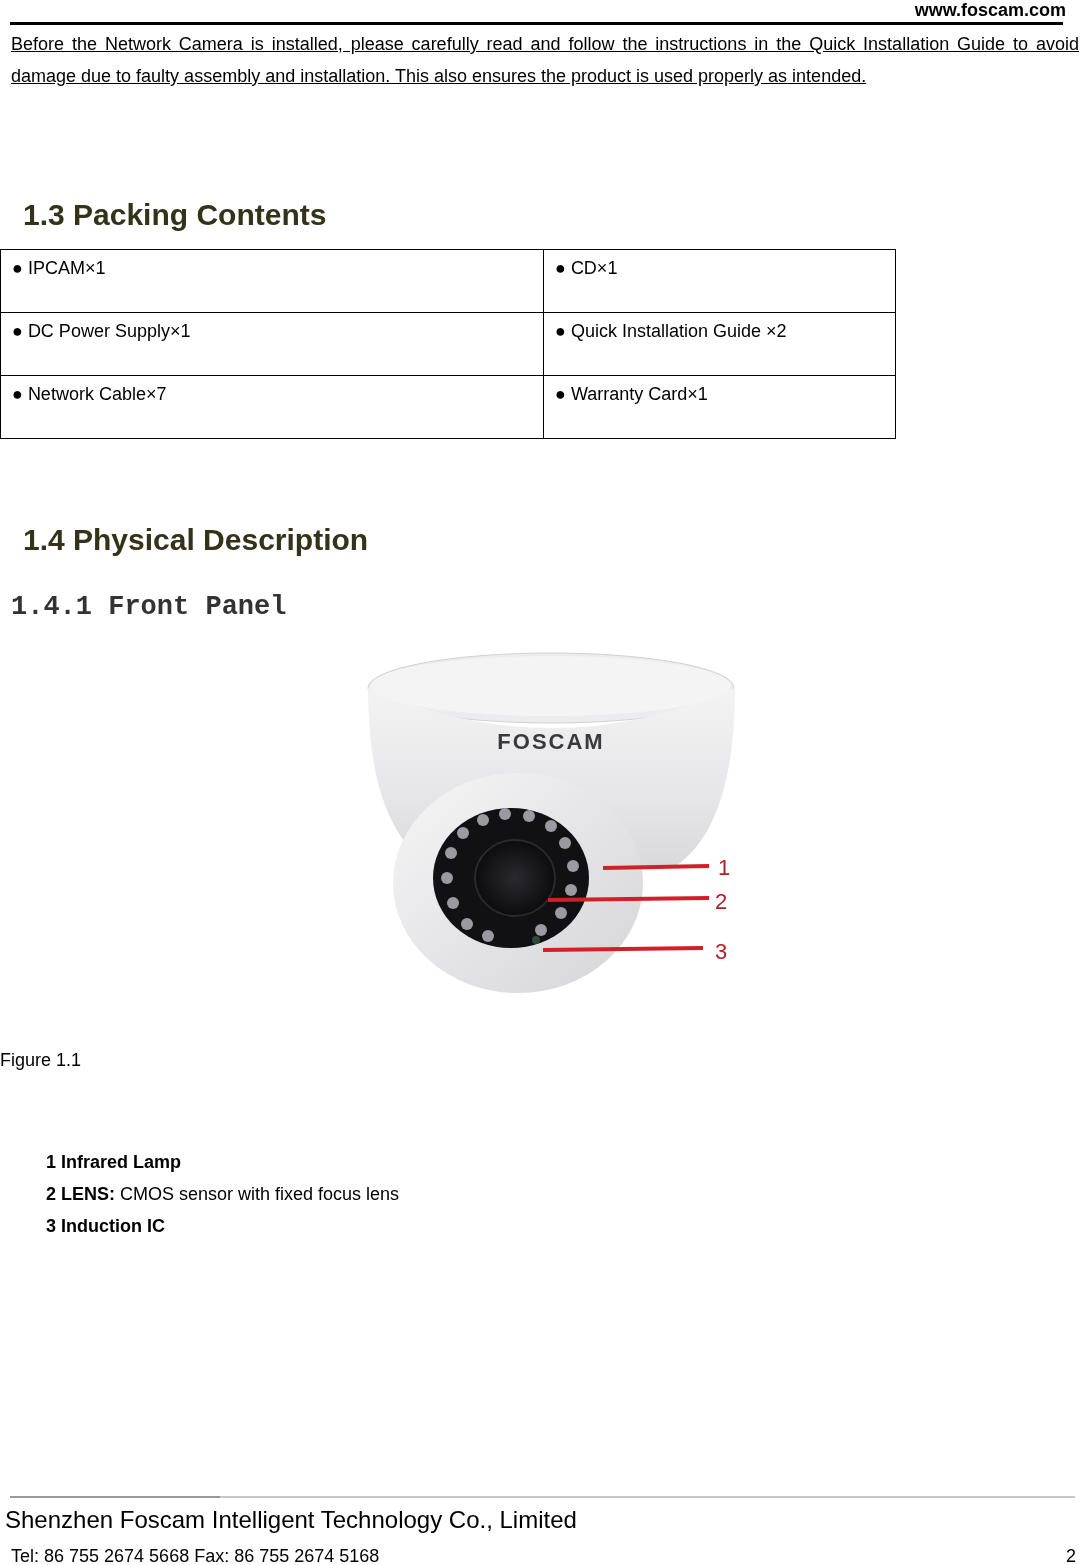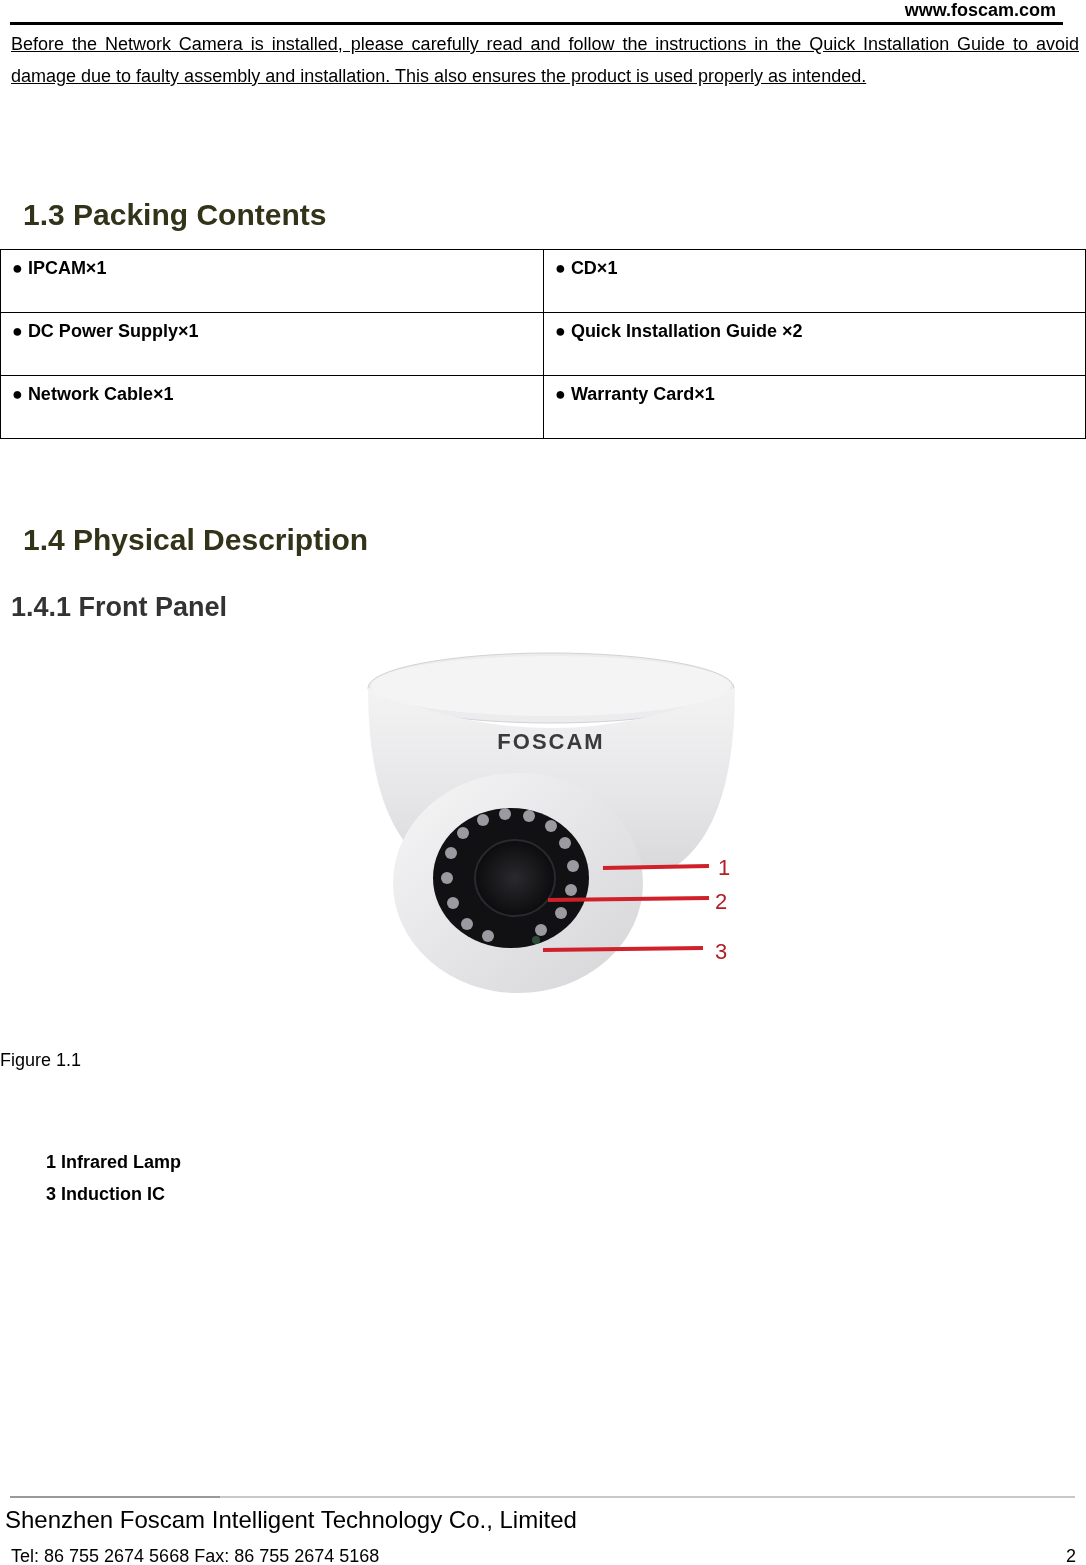--- a/index.html
+++ b/index.html
@@ -11,21 +11,21 @@
       width: 1086px;
       height: 1565px;
       position: relative;
       overflow: hidden;
       font-family: "Liberation Sans", sans-serif;
       color: #000;
     }
     .header-url {
       position: absolute;
       top: 0px;
-      right: 30px;
+      right: 20px;
       font-size: 18px;
       font-weight: bold;
       line-height: 20px;
       color: #000;
     }
     .header-rule {
       position: absolute;
       top: 22px;
       left: 10px;
       width: 1053px;
@@ -58,24 +58,23 @@
       font-size: 27px;
       font-weight: bold;
       color: #333333;
       margin: 0;
       line-height: 32px;
     }
     table.pack {
       position: absolute;
       top: 249px;
       left: 0px;
-      width: 1086px;
+      width: 896px;
       border-collapse: collapse;
       table-layout: fixed;
-      font-weight: bold;
     }
     table.pack td {
       border: 1.5px solid #000;
       height: 63px;
       vertical-align: top;
       padding: 6px 11px 0 11px;
       font-size: 18px;
       line-height: 24px;
       box-sizing: border-box;
     }
@@ -161,29 +160,29 @@
   <tbody>
     <tr>
       <td class="c0"><span class="bullet">●</span><span>IPCAM×1</span></td>
       <td><span class="bullet">●</span><span>CD×1</span></td>
     </tr>
     <tr>
       <td class="c0"><span class="bullet">●</span><span>DC Power Supply×1</span></td>
       <td><span class="bullet">●</span><span>Quick Installation Guide ×2</span></td>
     </tr>
     <tr>
-      <td class="c0"><span class="bullet">●</span><span>Network Cable×1</span></td>
+      <td class="c0"><span class="bullet">●</span><span>Network Cable×7</span></td>
       <td><span class="bullet">●</span><span>Warranty Card×1</span></td>
     </tr>
   </tbody>
 </table>
 
 <h2 class="h2" style="top:510px;">1.4 Physical Description</h2>
 
-<h3 class="h3" style="top:591px;">1.4.1 Front Panel</h3>
+<h3 class="h3" style="top:591px;font-family:Liberation Mono, monospace;">1.4.1 Front Panel</h3>
 
 <div class="figure">
   <svg width="416" height="382" viewBox="0 0 416 382">
     <defs>
       <linearGradient id="domeGrad" x1="0" y1="0" x2="0" y2="1">
         <stop offset="0" stop-color="#f3f3f4"></stop>
         <stop offset="0.6" stop-color="#e6e6e8"></stop>
         <stop offset="1" stop-color="#d9d9dc"></stop>
       </linearGradient>
       <linearGradient id="ballGrad" x1="0" y1="0" x2="1" y2="1">
@@ -236,20 +235,21 @@
     <text x="375" y="247" font-family="Liberation Sans, sans-serif" font-size="22" fill="#b02028">1</text>
     <text x="372" y="281" font-family="Liberation Sans, sans-serif" font-size="22" fill="#b02028">2</text>
     <text x="372" y="331" font-family="Liberation Sans, sans-serif" font-size="22" fill="#b02028">3</text>
   </svg>
 </div>
 
 <div class="caption">Figure 1.1</div>
 
 <div class="legend">
   <div><span class="b">1 Infrared Lamp</span><span></span></div>
+  <div><span class="b">2 LENS:</span><span> CMOS sensor with fixed focus lens</span></div>
   <div><span class="b">3 Induction IC</span><span></span></div>
 </div>
 
 <div>
   <div class="footer-rule-dark"></div>
   <div class="footer-rule-light"></div>
   <div class="footer-company">Shenzhen Foscam Intelligent Technology Co., Limited</div>
   <div class="footer-contact">Tel: 86 755 2674 5668 Fax: 86 755 2674 5168</div>
   <div class="page-num">2</div>
 </div>

